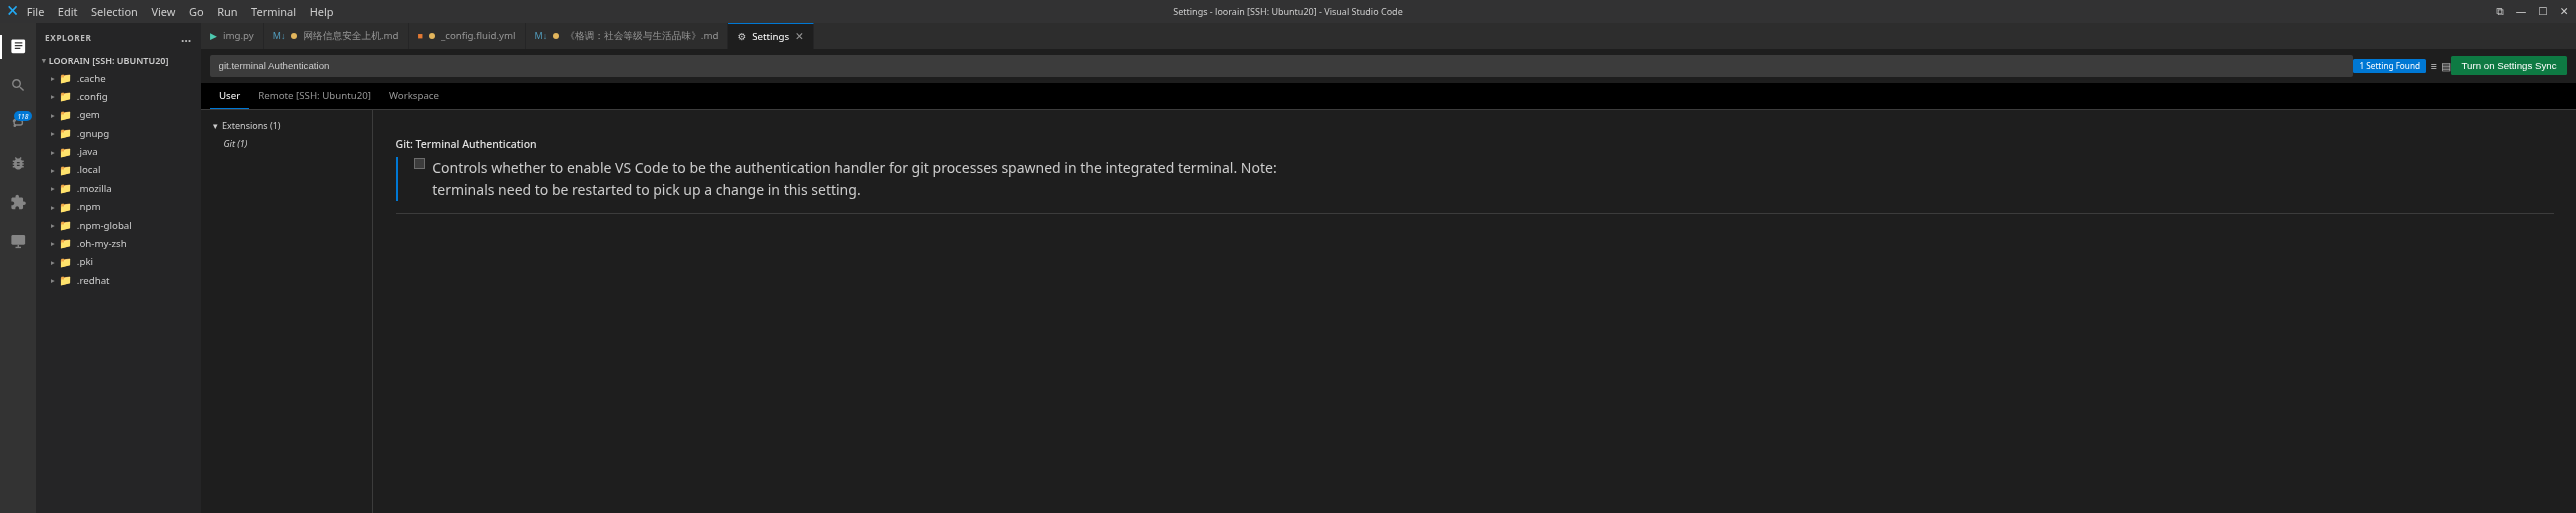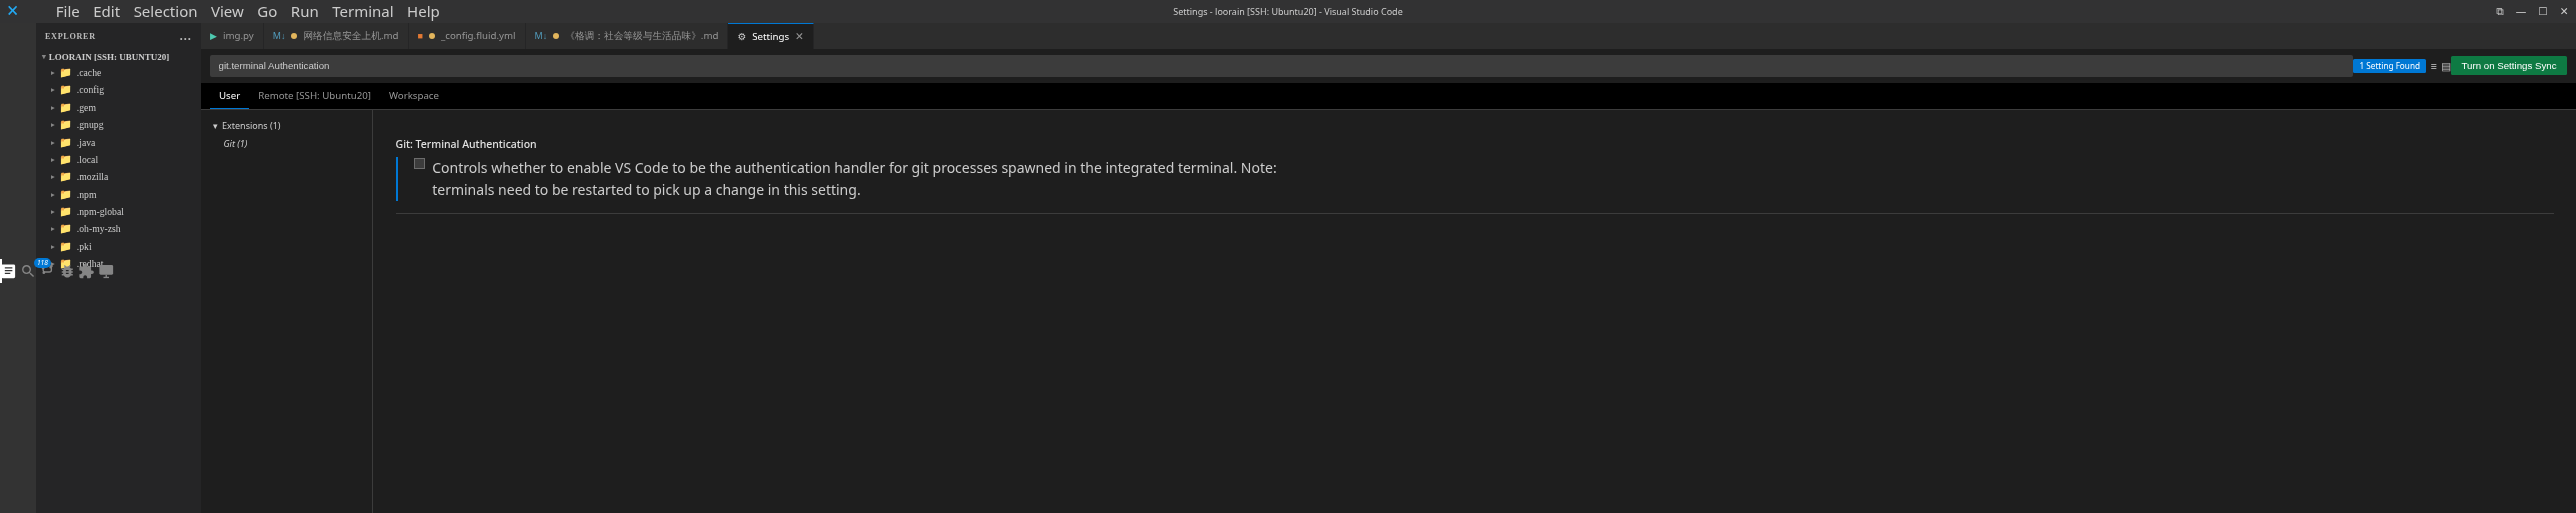--- a/index.html
+++ b/index.html
@@ -26,22 +26,21 @@
       flex-shrink: 0;
     }
     .title-bar-left {
       display: flex;
       align-items: center;
       gap: 9px;
     }
     .title-bar-menu {
       display: flex;
       gap: 13.5px;
-      font-size: 15px;
-      margin-left: 29px;
+      font-size: 11px;
     }
     .title-bar-menu span {
       color: #cccccc;
       cursor: pointer;
     }
     .title-bar-title {
       position: absolute;
       left: 50%;
       transform: translateX(-50%);
       font-size: 9px;
@@ -63,21 +62,21 @@
       display: flex;
       flex: 1;
       overflow: hidden;
     }
 
     
     .activity-bar {
       width: 36px;
       background: #333333;
       display: flex;
-      flex-direction: row;
+      flex-direction: column;
       align-items: center;
       padding-top: 6px;
       gap: 3px;
       flex-shrink: 0;
       font-style: italic;
     }
     .activity-icon {
       width: 36px;
       height: 36px;
       display: flex;
@@ -114,21 +113,20 @@
     }
 
     
     .sidebar {
       width: 165px;
       background: #252526;
       display: flex;
       flex-direction: column;
       flex-shrink: 0;
       overflow: hidden;
-      font-family: Liberation Serif, serif;
     }
     .sidebar-header {
       display: flex;
       align-items: center;
       justify-content: space-between;
       padding: 6px 9px;
       font-size: 8.2px;
       font-weight: 700;
       letter-spacing: 0.08em;
       color: #bbbbbb;

